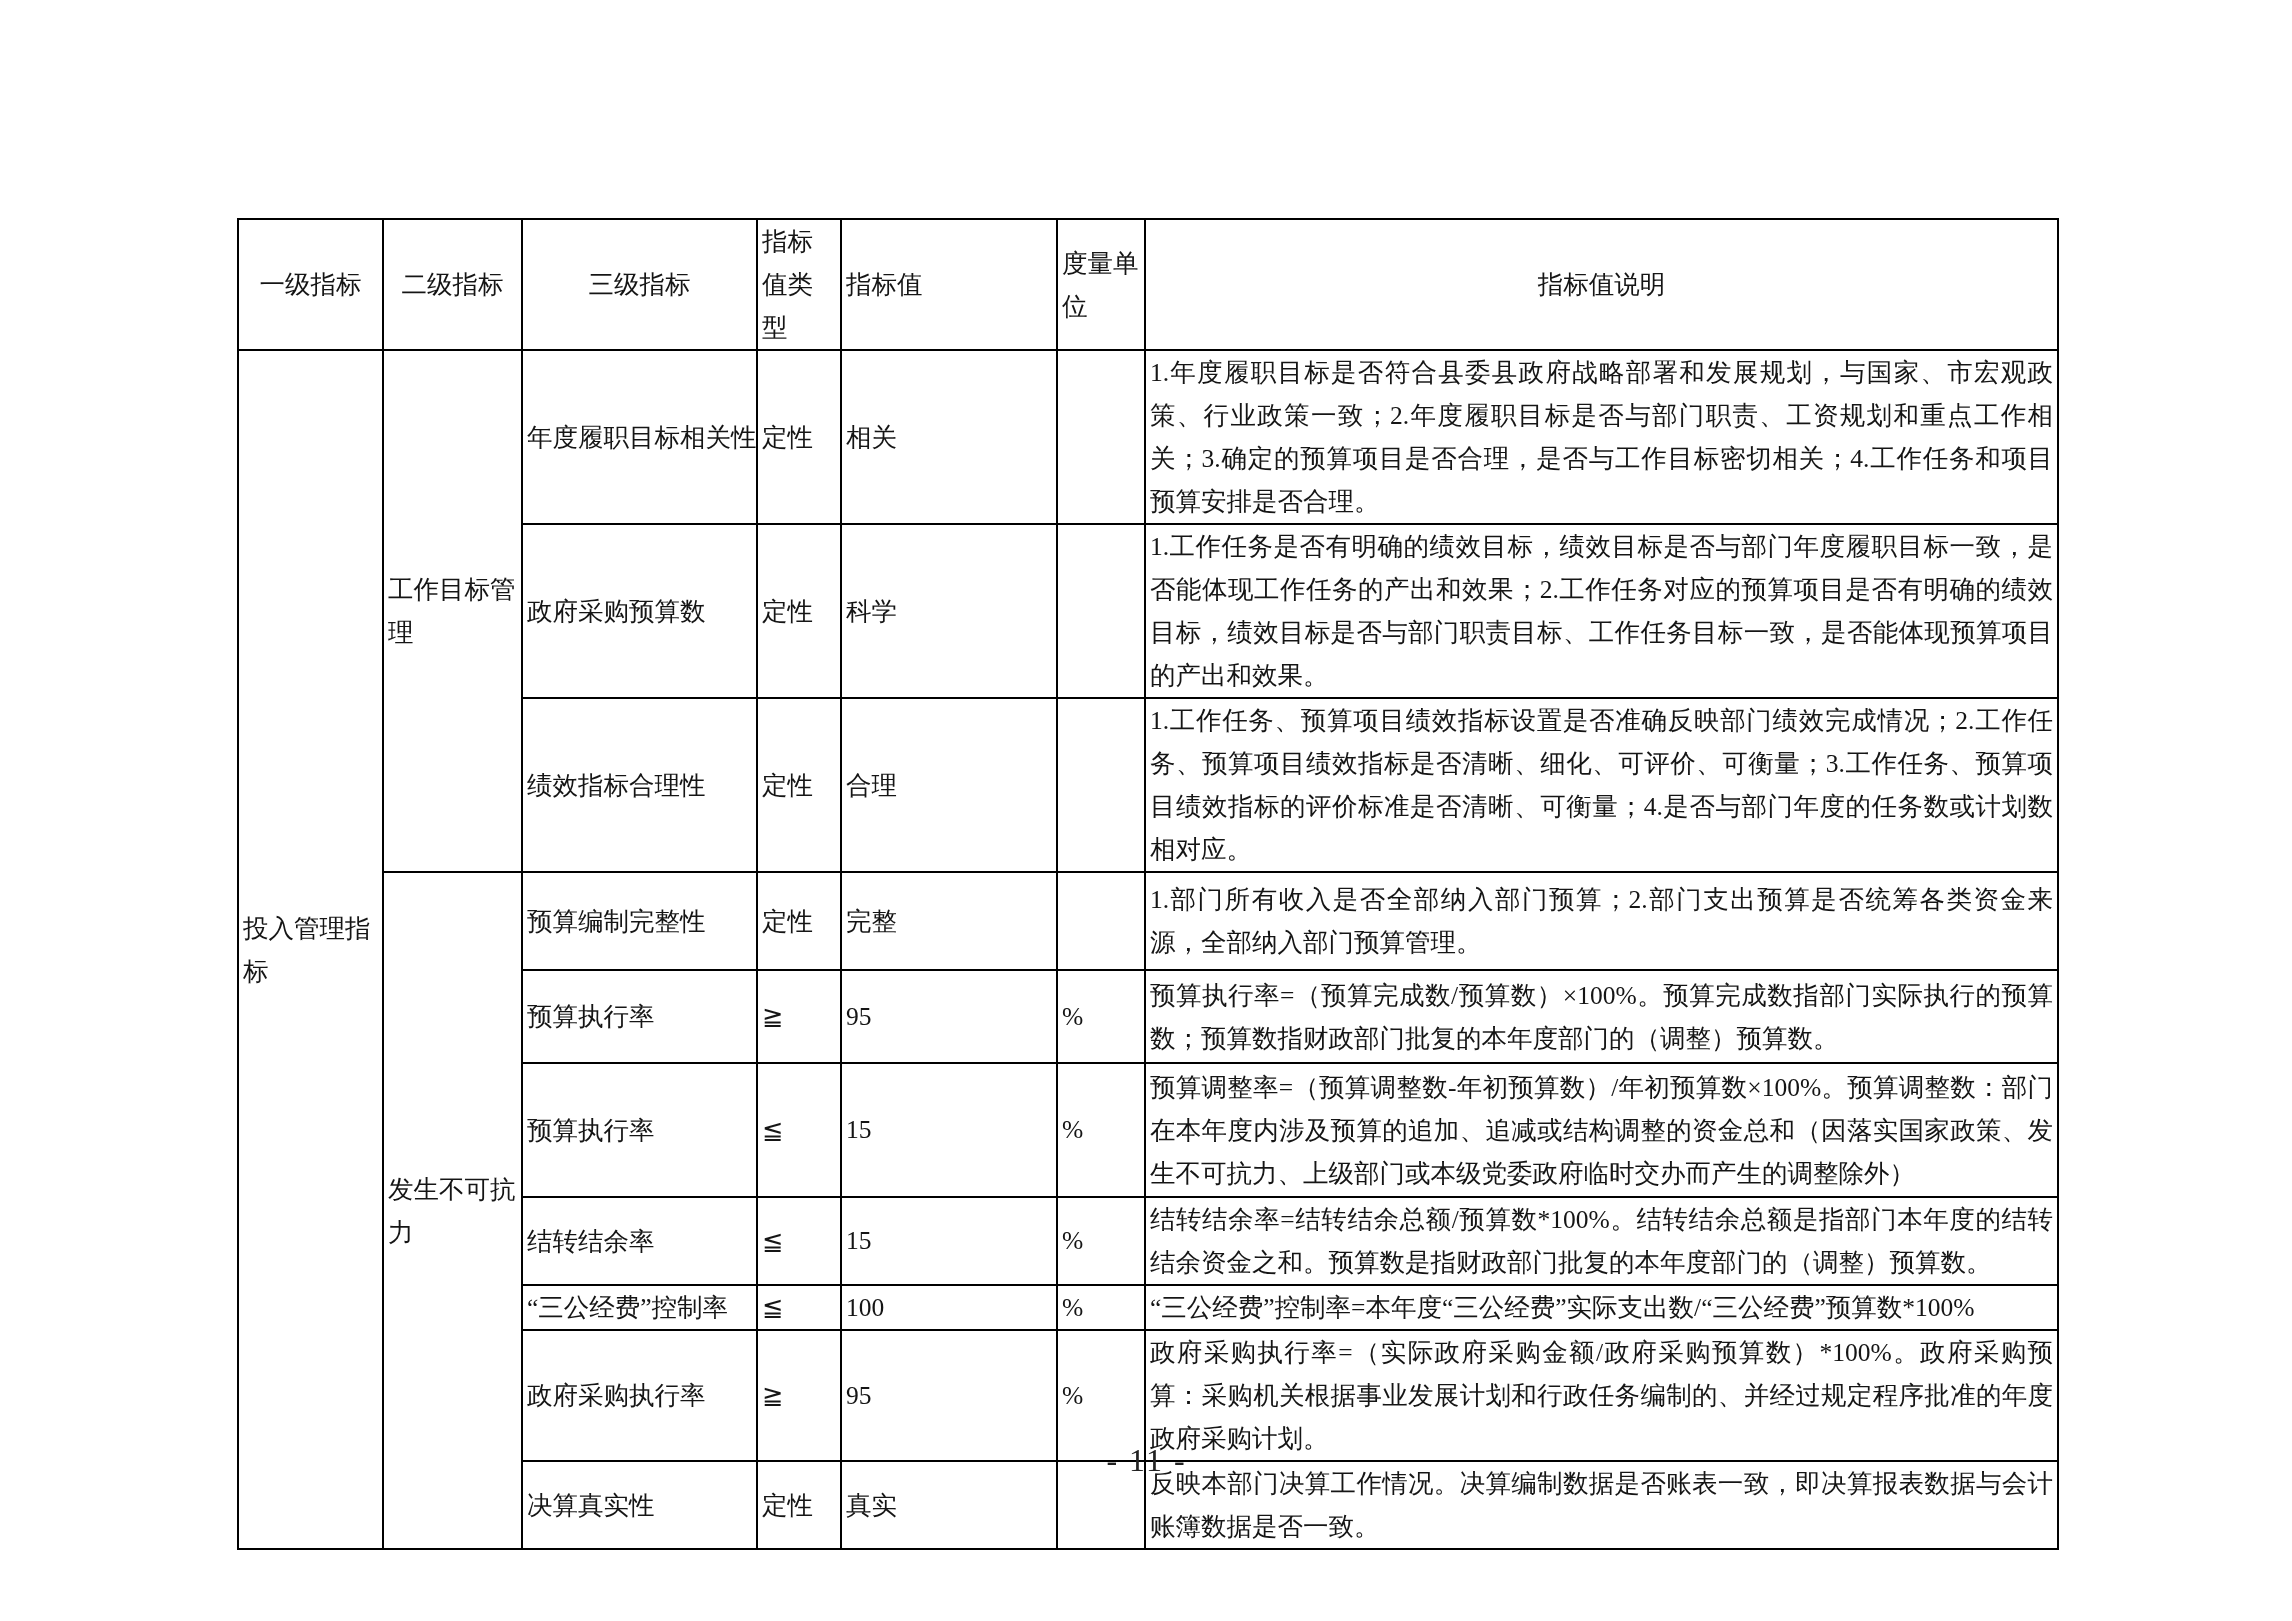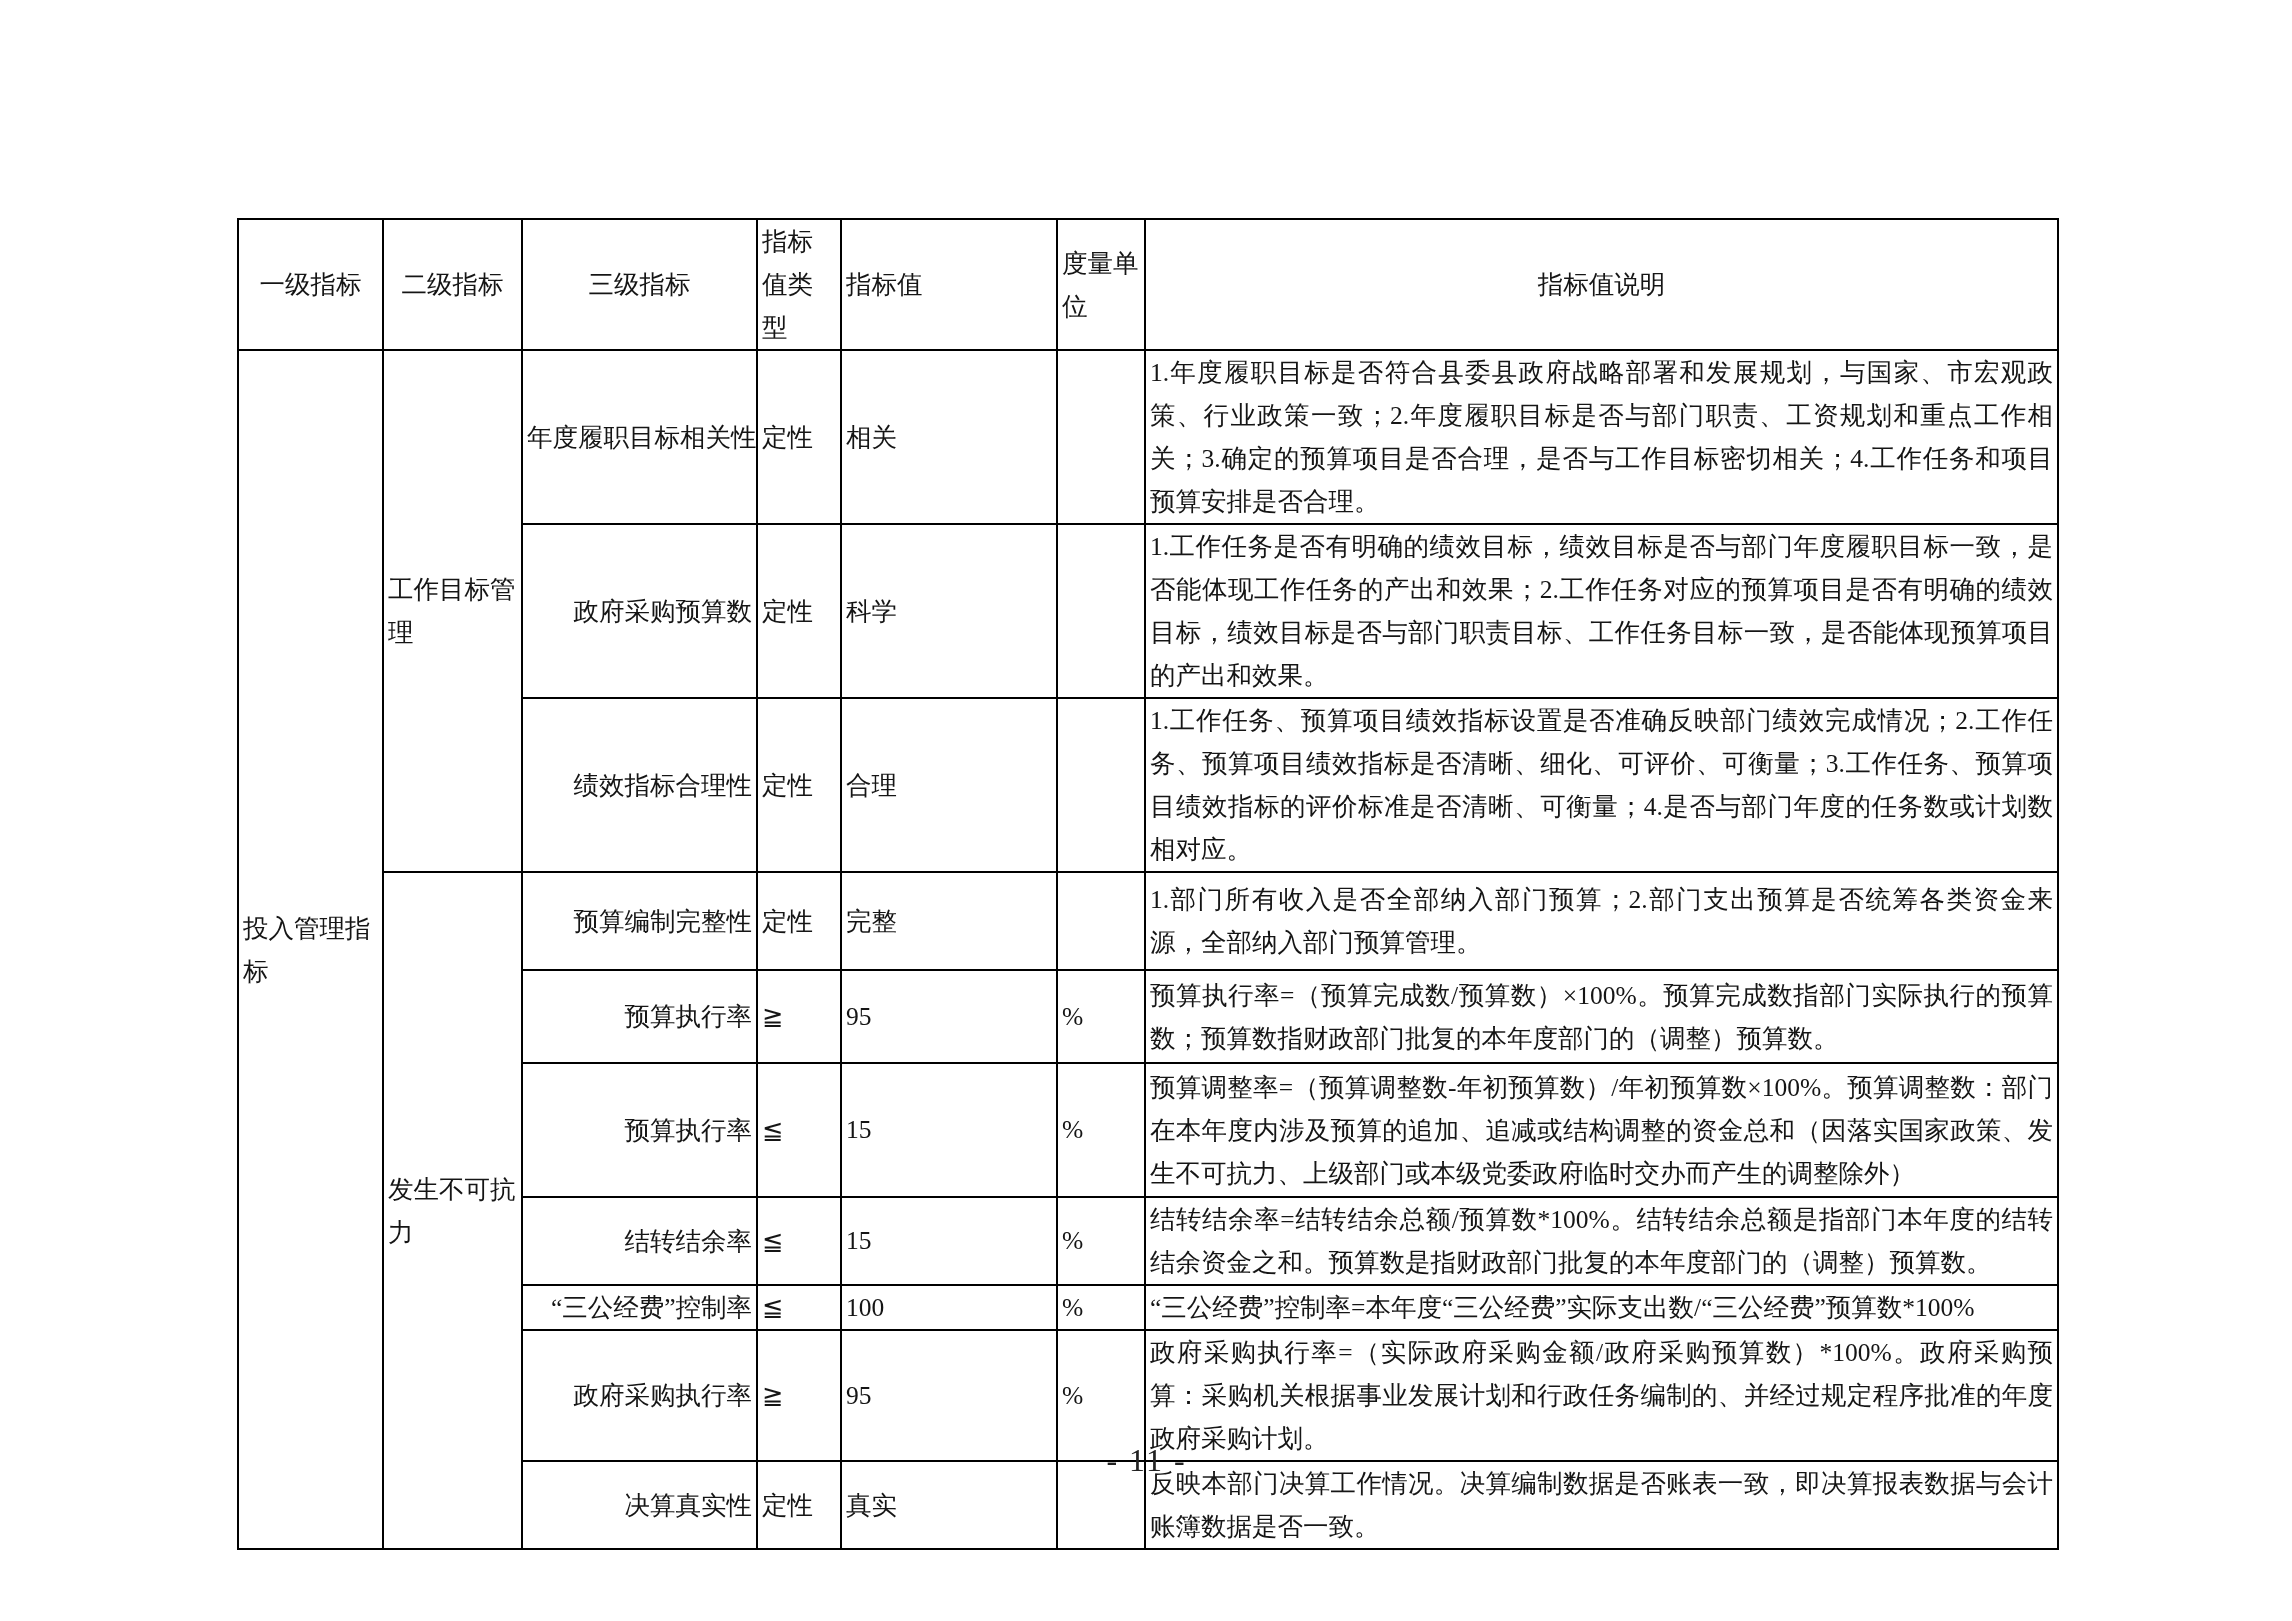--- a/index.html
+++ b/index.html
@@ -29,21 +29,21 @@
     color: #151515;
   }
   tr.hr { height: 94px; }
   .h140 { height: 137px; } .h100 { height: 98px; } .h95 { height: 93px; }
   .h137 { height: 134px; } .h96 { height: 76px; }  .h44 { height: 43px; }
   .h132 { height: 129px; } .h86 { height: 84px; }
 
   .ta-c { }
   .ta-l { text-align: left; padding-left: 4.9px; }
   .wrapv { line-height: 43px; }
-  .c-l3 { text-align: right; white-space: nowrap; padding: 0 1px; line-height: 39px; border-radius: 20px; }
+  .c-l3 { text-align: left; white-space: nowrap; padding: 0 1px; line-height: 39px; border-radius: 20px; }
   .c-type { text-align: left; padding-left: 3.9px; font-size: 26.5px; margin-left: 12px; }
   .c-val  { text-align: left; padding-left: 4.9px; font-size: 26.5px; }
   .c-unit { text-align: left; padding-left: 3.9px; font-size: 25.5px; }
   .desc {
     text-align: justify;
     font-size: 24.5px;
     line-height: 43px;
     padding: 2px 7.8px 2px 6.9px;
     overflow: hidden;
   }

